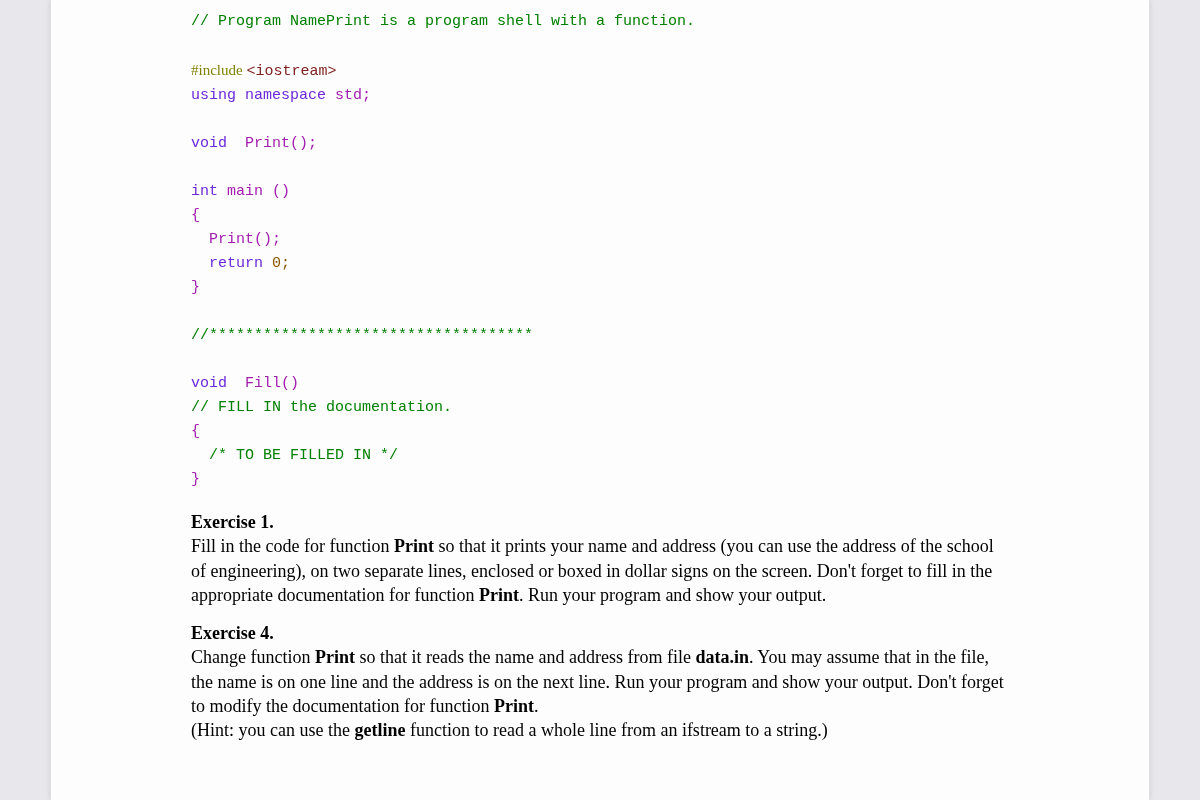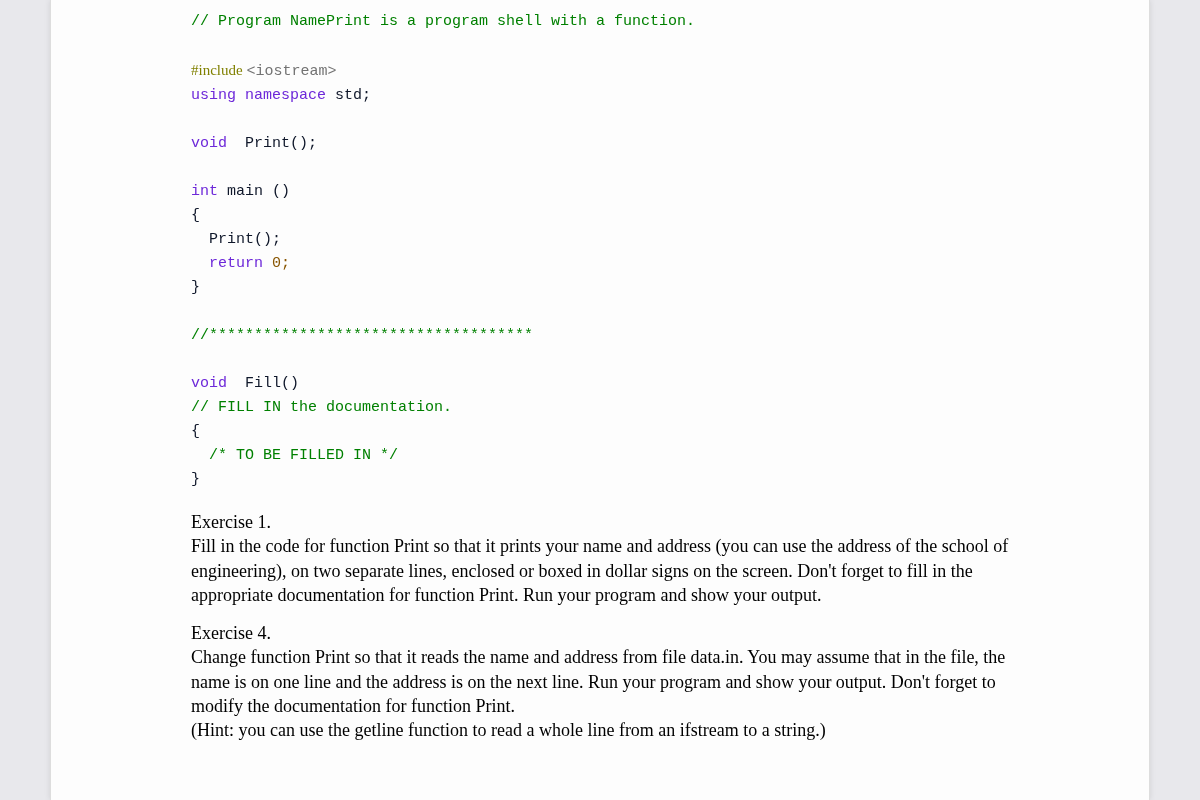--- a/index.html
+++ b/index.html
@@ -22,33 +22,33 @@
   }
   .code {
     font-family: "Courier New", Courier, monospace;
     font-size: 15px;
     line-height: 1.6;
     white-space: pre;
     color: #000;
   }
   .c-green   { color: #008000; }
   .c-blue    { color: #6d28d9; }
-  .c-red     { color: #737373; }
+  .c-red     { color: #7f1d1d; }
   .c-brown   { color: #885500; }
   .c-olive   { color: #808000; font-family: Liberation Serif, serif; }
-  .c-black   { color: #0f172a; }
+  .c-black   { color: #a21caf; }
   .body-text {
     font-family: "Times New Roman", Times, serif;
     font-size: 18px;
     line-height: 1.35;
     color: #000;
     margin-top: 18px;
   }
   .body-text p { margin: 0 0 14px 0; }
-  .bold { font-weight: normal; margin-top: 14px; }
+  .bold { font-weight: bold; margin-top: 14px; }
 </style>
 </head>
 <body>
 
 <div class="page">
 
   <div class="code"><span class="c-green">// Program NamePrint is a program shell with a function.</span>
 
 <span class="c-olive">#include </span><span class="c-red">&lt;iostream&gt;</span>
 <span class="c-blue">using </span><span class="c-blue">namespace </span><span class="c-black">std;</span>

